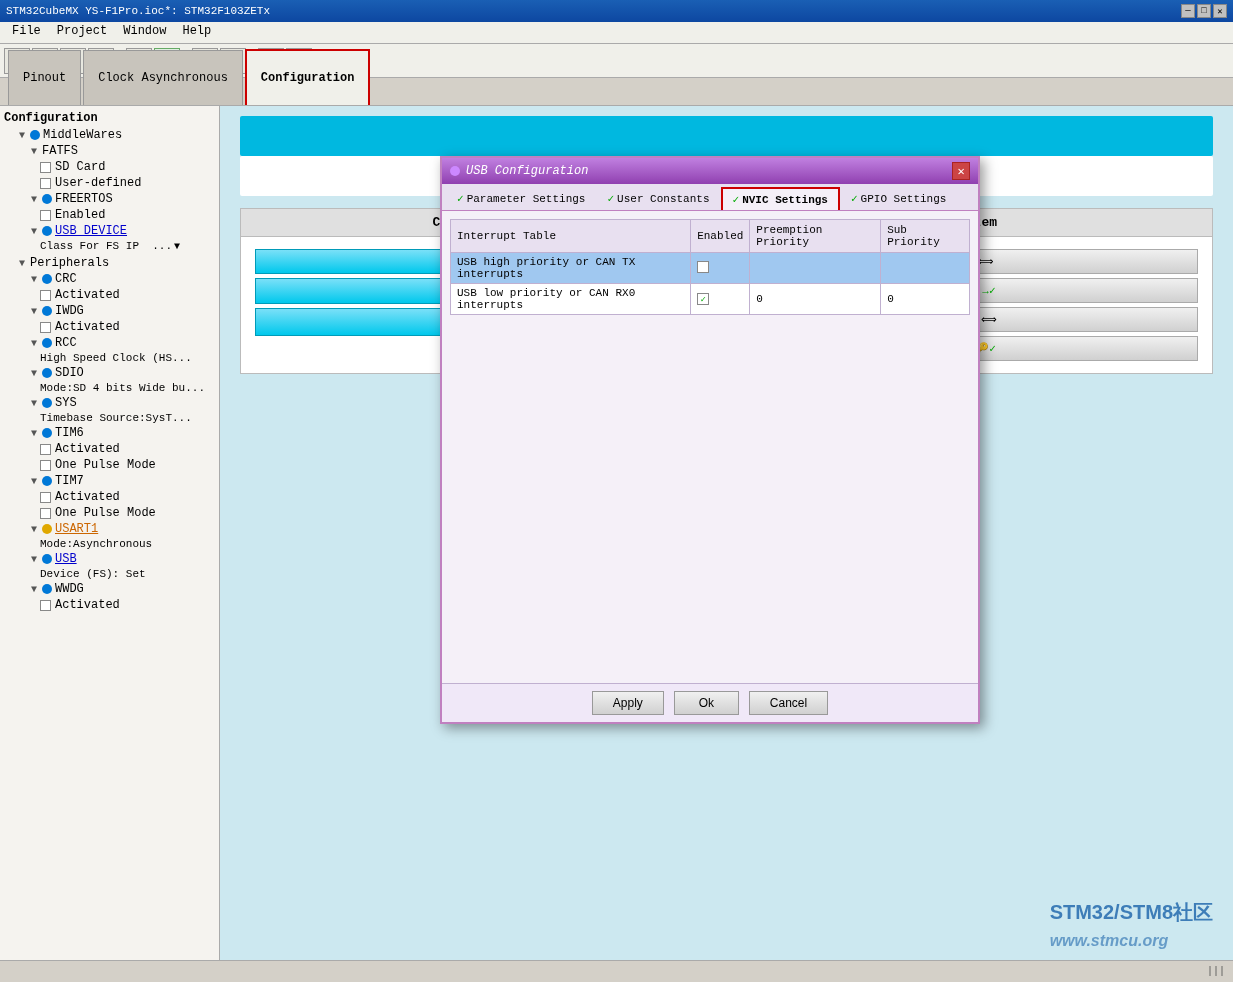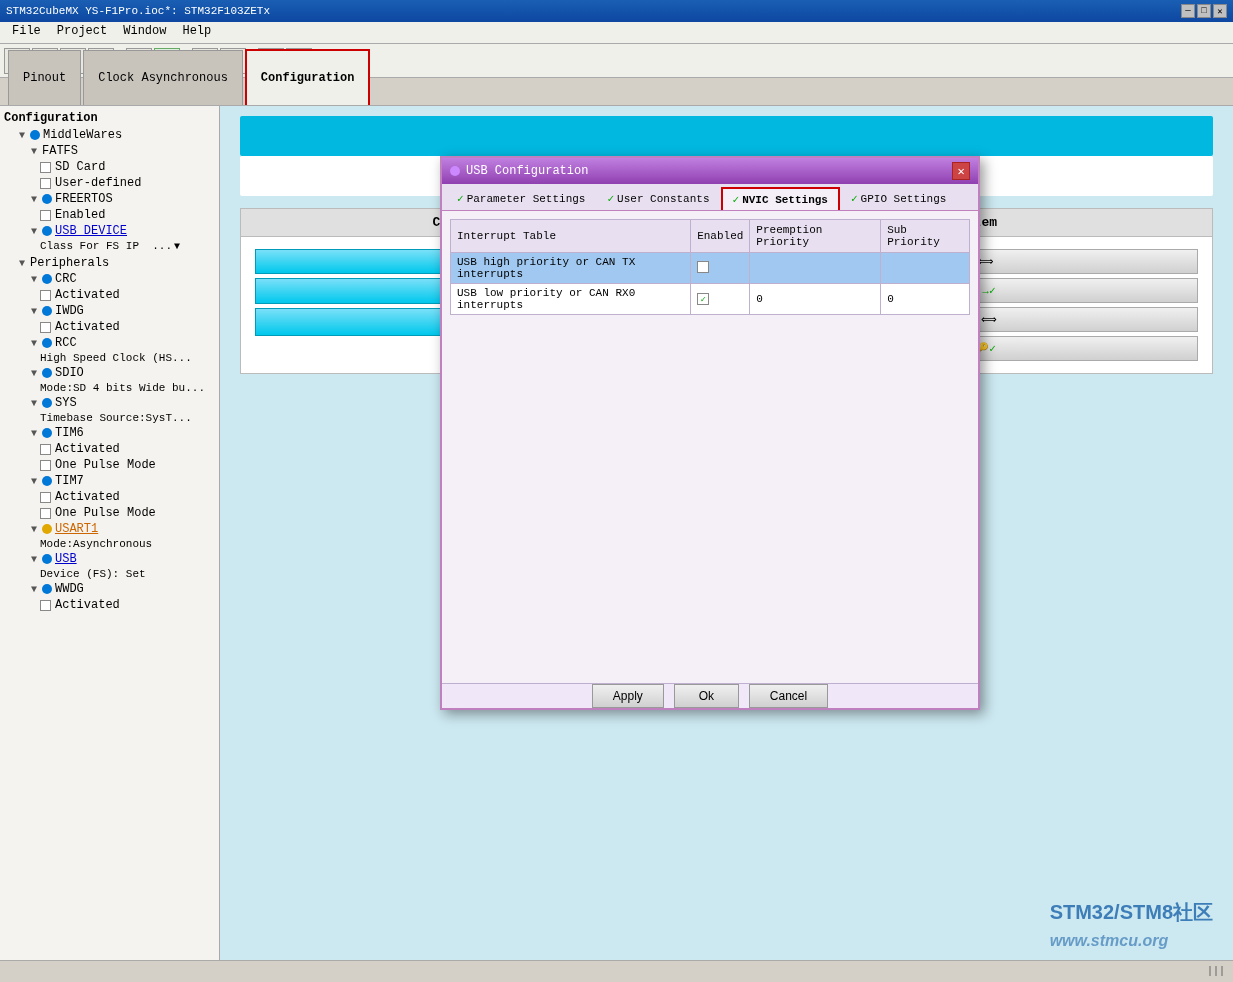--- a/index.html
+++ b/index.html
@@ -229,21 +229,21 @@
       border: 1px solid #c0b0d0;
       padding: 3px 6px;
     }
     .row-selected { background: #a0c8f0; }
     .row-normal { background: white; }
     .table-checkbox { width: 12px; height: 12px; border: 1px solid #888; background: white; display: inline-flex; align-items: center; justify-content: center; font-size: 9px; }
     .table-checkbox.checked { color: #00aa00; }
 
     
     .dialog-footer {
-      padding: 0;
+      padding: 7px;
       display: flex;
       justify-content: center;
       gap: 10px;
       border-top: 1px solid #c0b0d0;
       background: #f0e8f8;
     }
     .dialog-btn {
       padding: 4px 20px;
       background: linear-gradient(to bottom, #f0f0f0, #d0d0d0);
       border: 1px solid #999;
@@ -521,21 +521,21 @@
             <span>RCC</span>
             <span>🔑<span style="color:#00aa00;">✓</span></span>
           </div>
         </div>
       </div>
     </div>
 
     <div class="usb-dialog">
 
       <div class="dialog-title-bar">
-        <div style="display:flex; align-items:center;">
+        <div style="display:flex; align-items:center;font-style:italic;">
           <span class="dialog-dot"></span>
           <span>USB Configuration</span>
         </div>
         <div class="dialog-close-btn">✕</div>
       </div>
 
       <div class="dialog-tabs">
         <div class="dialog-tab">
           <span class="tab-check">✓</span>
           <span>Parameter Settings</span>

